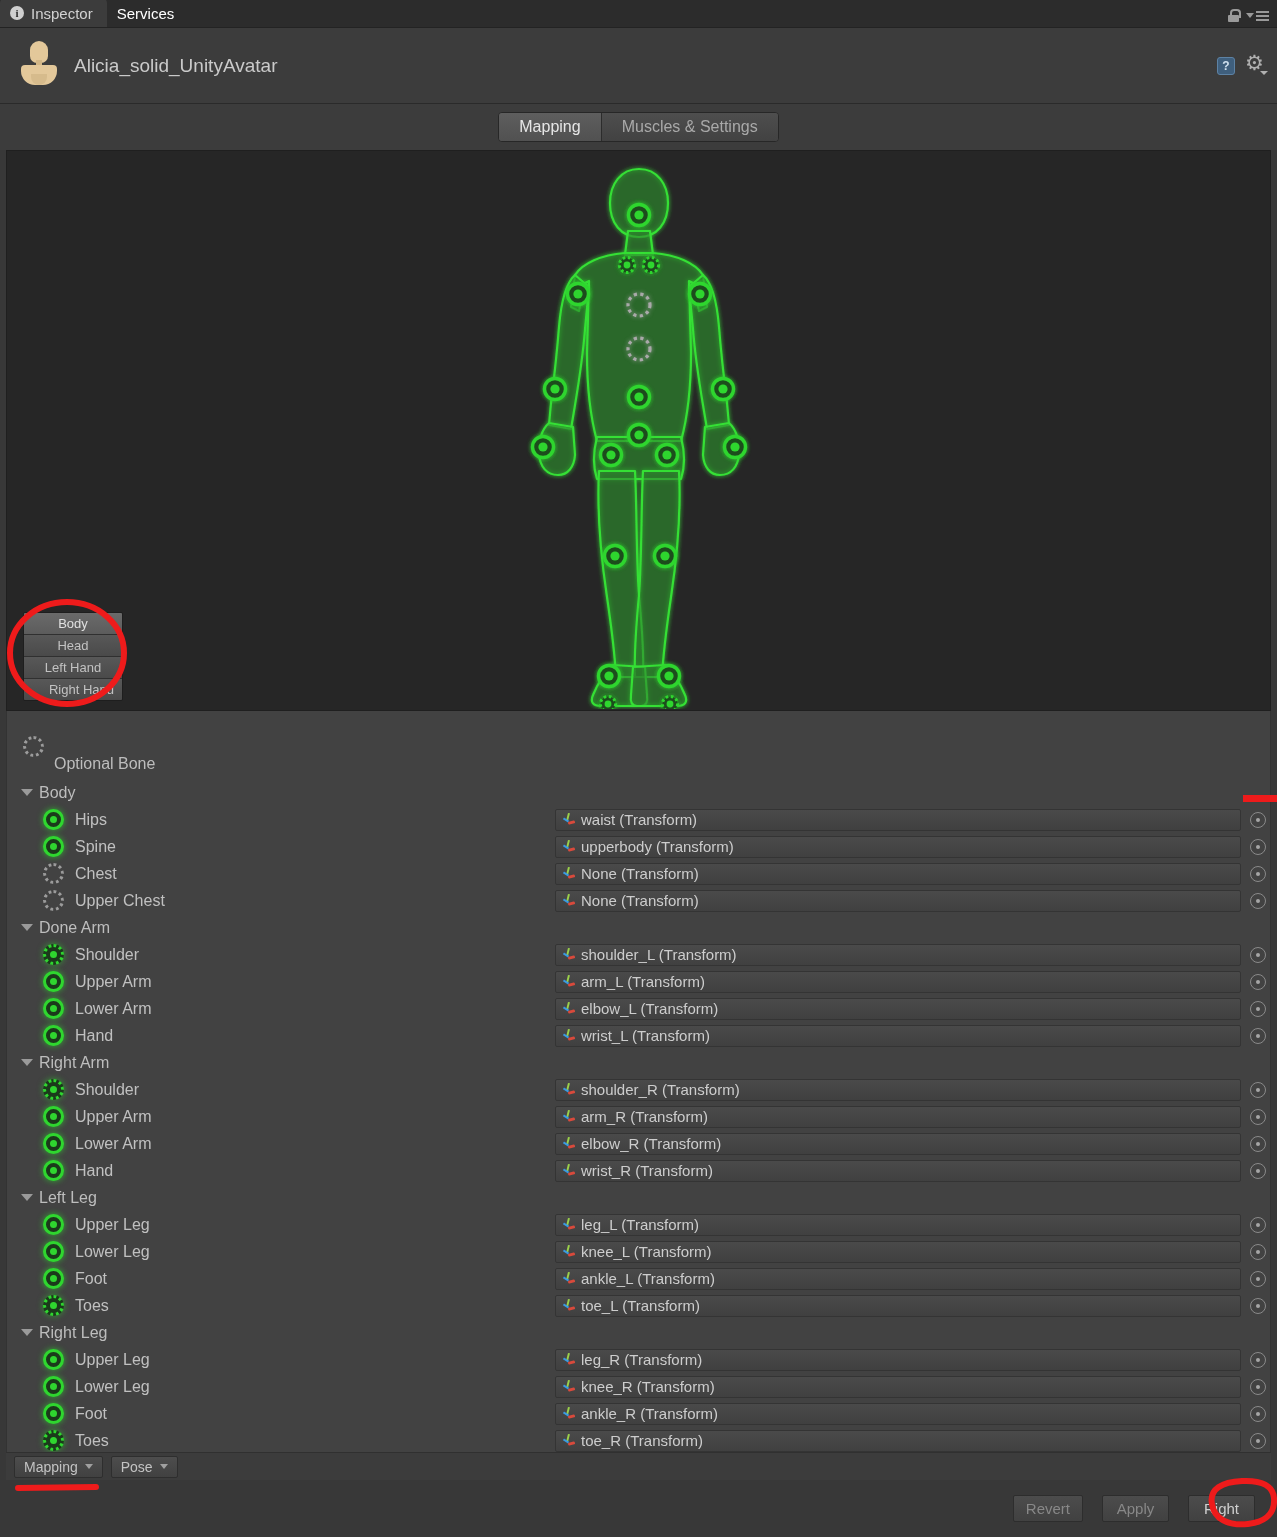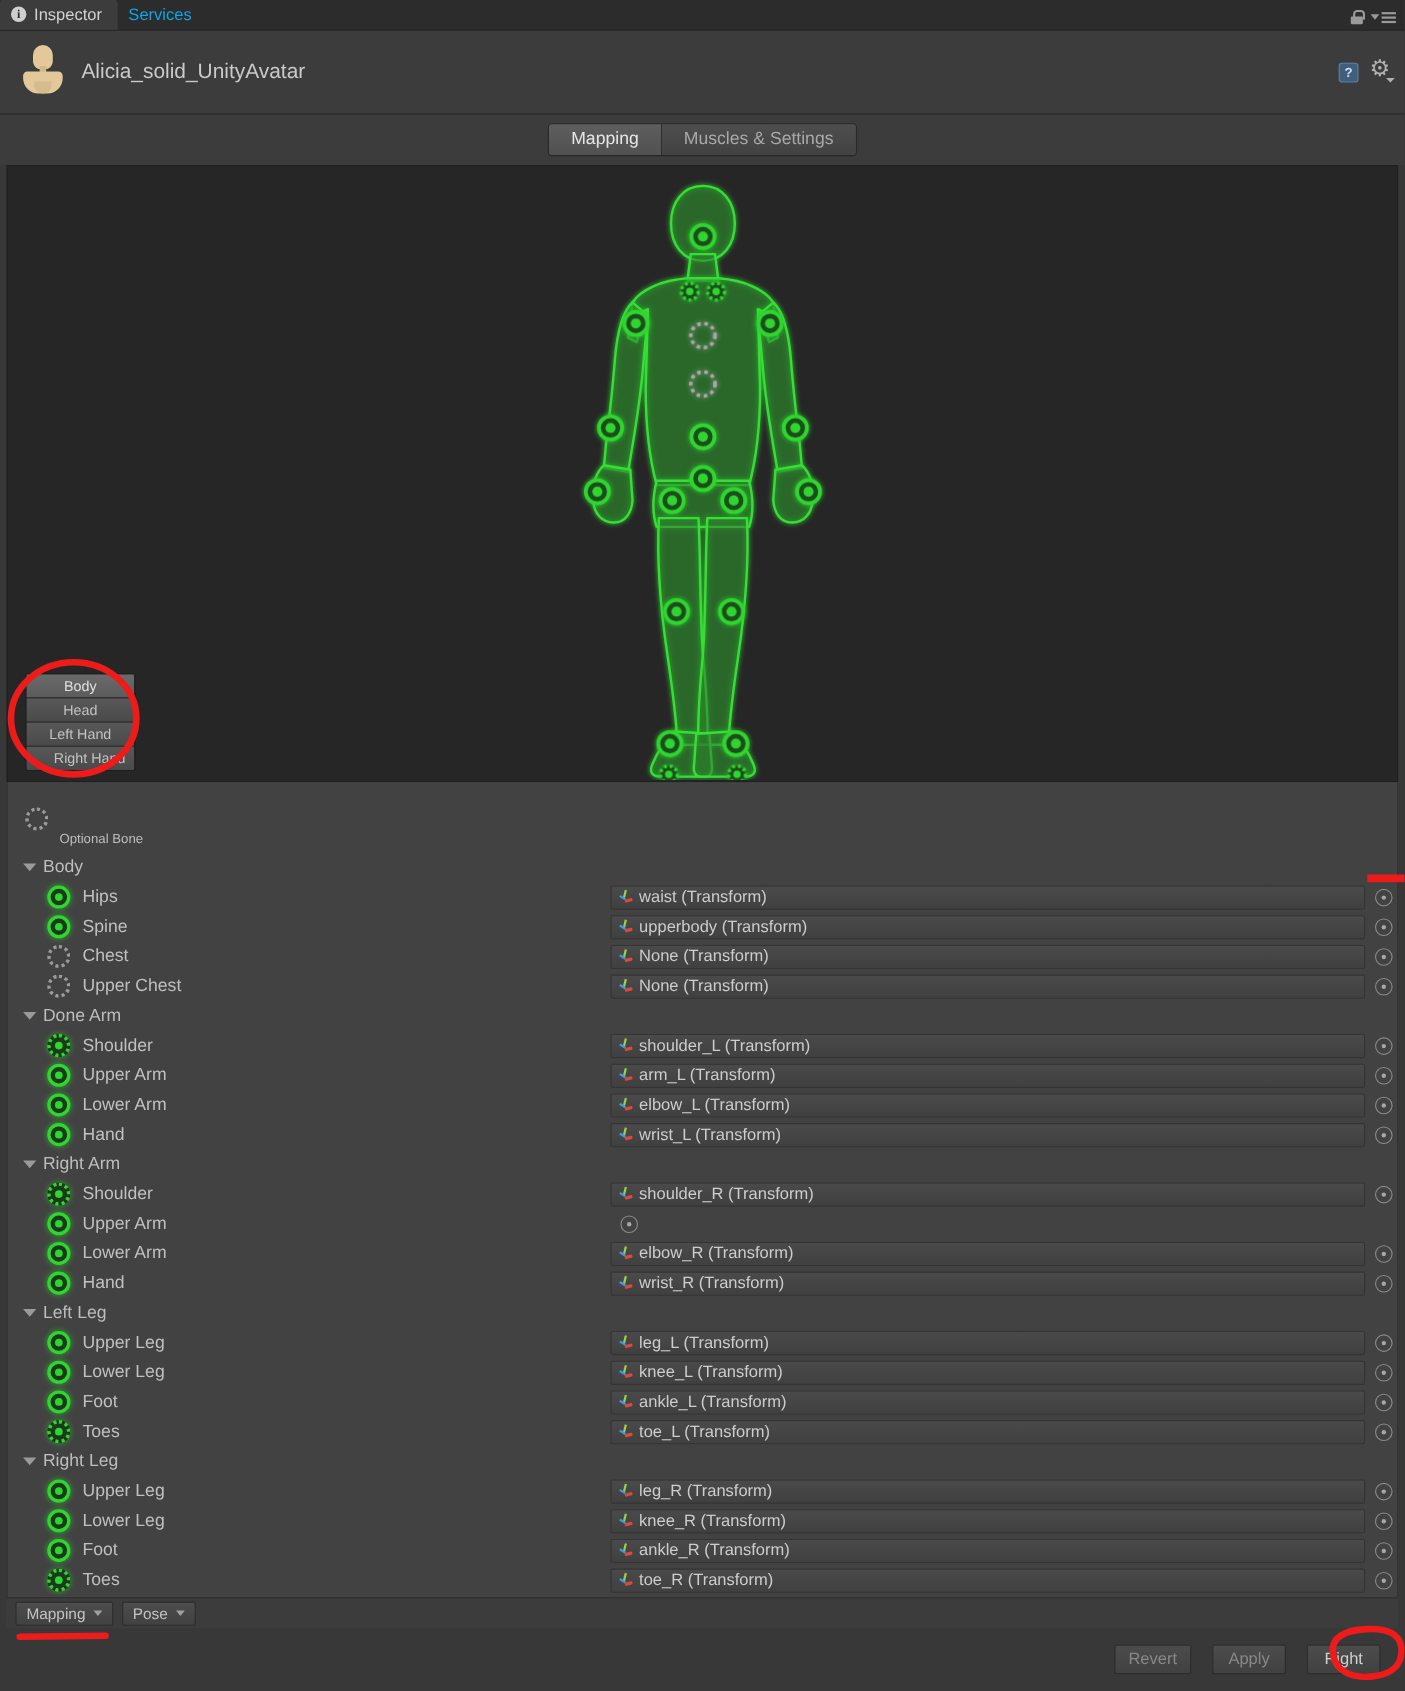--- a/index.html
+++ b/index.html
@@ -16,21 +16,21 @@
   
   .tabbar{
     height:28px; background:#2c2c2c;
     display:flex; align-items:flex-end;
     position:relative;
     border-bottom:1px solid #232323;
   }
   .etab{
     height:28px; padding:0 14px 0 10px;
     display:flex; align-items:center; gap:7px;
-    font-size:15px; color:#0ea5e9;
+    font-size:15px; color:#ffffff;
   }
   .etab.active{ background:#3c3c3c; color:#d2d2d2; border-radius:4px 4px 0 0;}
   .info-icon{
     width:14px;height:14px;border-radius:50%;
     background:#cfcfcf;color:#2c2c2c;font-size:11px;font-weight:bold;
     display:flex;align-items:center;justify-content:center;
     font-family:"Liberation Serif",serif;
   }
   .tabbar-right{ margin-left:auto; display:flex; align-items:center; gap:7px; padding:0 8px 5px 0;}
   .lock{ width:11px;height:13px;position:relative;}
@@ -96,21 +96,21 @@
   .partsel .pbtn:last-child{border-bottom:none;padding-left:17px;}
   .partsel .pbtn.sel{background:linear-gradient(#6a6a6a,#5c5c5c);color:#e0e0e0;}
 
   
   .bonepanel{
     position:relative;margin:0 6px;background:#424242;
     border-left:1px solid #333;border-right:1px solid #333;
     height:748px;padding-top:4px;
   }
   .legend{display:flex;align-items:center;gap:10px;padding:4px 0 6px 16px;}
-  .legend-label{font-size:12px;color:#bdbdbd;margin-top:36px;}
+  .legend-label{font-size:16px;color:#bdbdbd;margin-top:36px;}
 
   .rows{position:relative;}
   .grp{
     display:flex;align-items:center;gap:6px;
     height:27px;padding-left:14px;font-size:16px;color:#bdbdbd;
   }
   .tri{width:0;height:0;border-left:6px solid transparent;border-right:6px solid transparent;border-top:7px solid #9a9a9a;}
   .brow{
     display:flex;align-items:center;height:27px;position:relative;
   }
@@ -475,20 +475,28 @@
           </span>
           <span>shoulder_R (Transform)</span>
         </div>
         <span class="picker"></span>
       </div>
       <div class="brow">
         <div class="bname">
           <span class="dot mapped"></span>
           <span>Upper Arm</span>
         </div>
+        <div class="field">
+          <span class="axis">
+            <i class="g"></i>
+            <i class="b"></i>
+            <i class="r"></i>
+          </span>
+          <span>arm_R (Transform)</span>
+        </div>
         <span class="picker"></span>
       </div>
       <div class="brow">
         <div class="bname">
           <span class="dot mapped"></span>
           <span>Lower Arm</span>
         </div>
         <div class="field">
           <span class="axis">
             <i class="g"></i>

